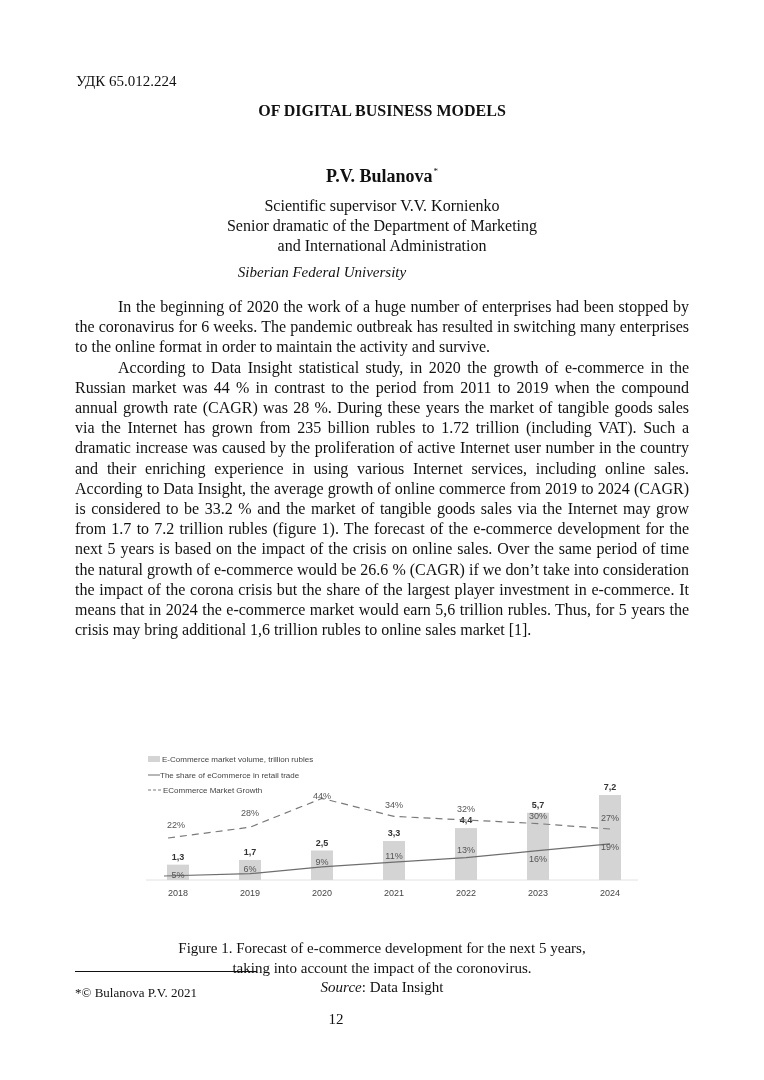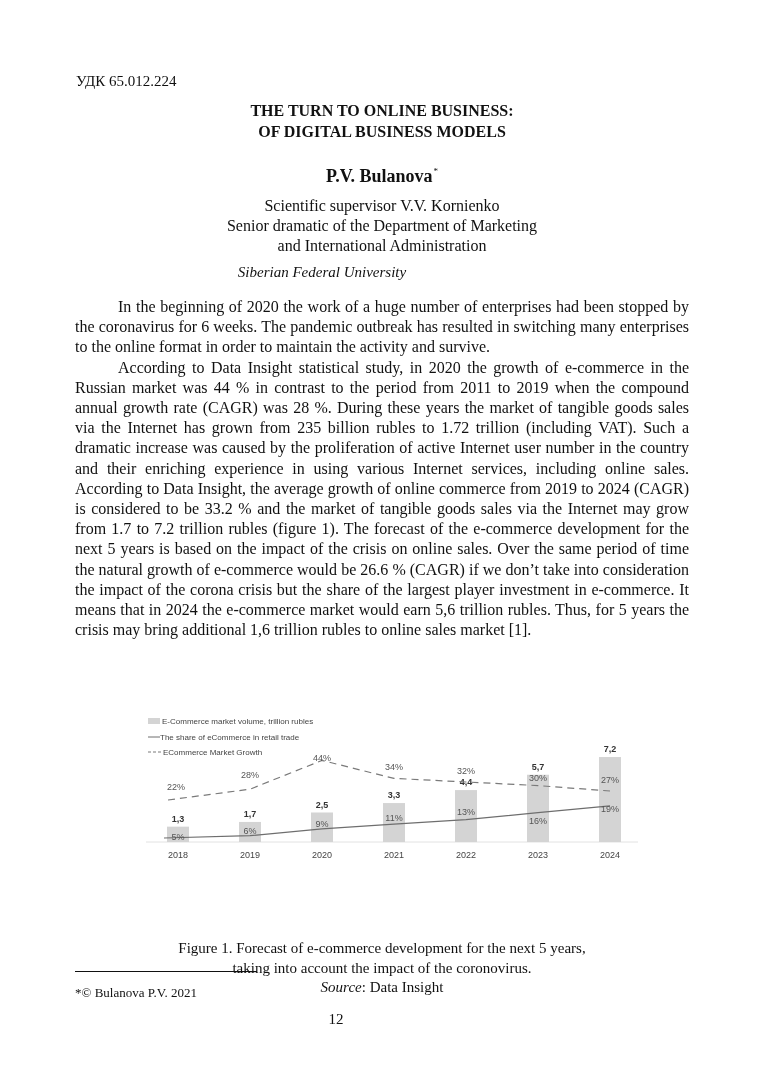--- a/index.html
+++ b/index.html
@@ -8,35 +8,34 @@
   .abs { position: absolute; }
   .udk { left: 76px; top: 73px; font-size: 15px; }
   .title { left: 0; width: 764px; text-align: center; top: 100px; font-size: 16px;
            font-weight: bold; line-height: 21px; }
   .author { left: 0; width: 764px; text-align: center; top: 166px; font-size: 18px; font-weight: bold; }
   .author sup { font-size: 9px; font-weight: normal; vertical-align: 8px; margin-left: 1px; }
   .affil { left: 0; width: 764px; text-align: center; top: 196px; font-size: 16px; line-height: 20px; font-family: Liberation Serif, serif; }
   .univ { left: 0; width: 644px; text-align: center; top: 264px; font-size: 15px; font-style: italic; }
   .body { left: 75px; width: 614px; top: 297px; font-size: 16px; line-height: 20.2px; text-align: justify; }
   .body p { margin: 0; text-indent: 43px; }
-  .chart { left: 140px; top: 712px; width: 500px; height: 155px; }
+  .chart { left: 140px; top: 750px; width: 500px; height: 155px; }
   .caption { left: 0; width: 764px; text-align: center; top: 897px; font-size: 15px; line-height: 19.5px; margin-top: 42px; }
   .caption i { font-style: italic; }
   .fn-rule { left: 75px; top: 971px; width: 182px; height: 0; border-top: 1px solid #111; }
   .fn { left: 75px; top: 985px; font-size: 13px; }
   .pageno { left: 0; width: 672px; text-align: center; top: 1011px; font-size: 15px; }
   svg text { font-family: "Liberation Sans", sans-serif; }
 </style>
 </head>
 <body>
 
 <div class="abs udk">УДК 65.012.224</div>
 
 <div class="abs title">
-  <div>THE TURN TO ONLINE BUSINESS:</div>
   <div>OF DIGITAL BUSINESS MODELS</div>
 </div>
 
 <div class="abs author">
   <span>P.V. Bulanova</span><sup>*</sup>
 </div>
 
 <div class="abs affil">
   <div>Scientific supervisor V.V. Kornienko</div>
   <div>Senior dramatic of the Department of Marketing</div>

